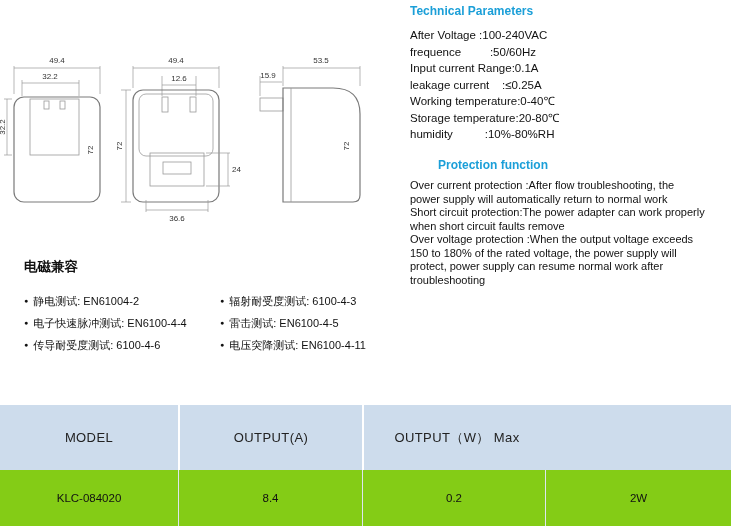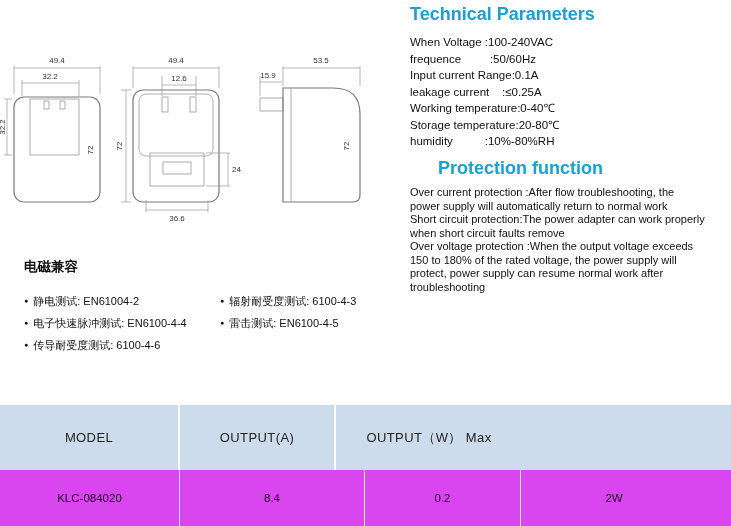--- a/index.html
+++ b/index.html
@@ -14,50 +14,50 @@
     color: #111;
   }
   
   .drawings { position: absolute; left: 0; top: 0; }
   .drawings text { font-size: 8px; fill: #333; font-family: "Liberation Sans", sans-serif; }
   .drawings .body { fill: none; stroke: #7a7a7a; stroke-width: 1.2; }
   .drawings .lite { fill: none; stroke: #9a9a9a; stroke-width: 0.8; }
   .drawings .dim line { stroke: #9a9a9a; stroke-width: 0.7; }
   
   .tech-params { position: absolute; left: 410px; top: 4px; width: 300px; }
-  h3.cyan { color: #1b9fd8; font-size: 18px; font-weight: bold; margin: 0 0 9px 0; }
+  h3.cyan { color: #1b9fd8; font-size: 12px; font-weight: bold; margin: 0 0 9px 0; }
   .param-line { font-size: 11.5px; line-height: 16.5px; white-space: pre; color: #111; }
   .protection { position: absolute; left: 410px; top: 158px; width: 296px; }
   .protection h3 { margin-bottom: 7px; padding-left: 28px; }
   .protection p { font-size: 11px; line-height: 13.5px; color: #111; }
   
   .emc { position: absolute; left: 24px; top: 258px; width: 386px; }
   .emc h3 { font-size: 13.5px; font-weight: bold; color: #111; margin-bottom: 14px; }
   .emc-cols { display: flex; }
   .emc ul { list-style: none; }
   .emc-col-left { width: 196px; }
   .emc li { font-size: 11px; line-height: 22px; color: #111; white-space: nowrap; }
   .emc li::before { content: "●"; font-size: 7px; vertical-align: 2px; margin-right: 5px; color: #111; }
   
   .spec-table { position: absolute; left: 0; top: 405px; width: 731px; height: 121px; }
   .hrow { display: flex; height: 65px; background: #cddcec; }
-  .drow { display: flex; height: 56px; background: #d946ef; }
+  .drow { display: flex; height: 56px; background: #84cc16; }
   .hcell {
     display: flex; align-items: center; justify-content: center;
     font-size: 13px; color: #222; letter-spacing: 0.4px;
     border-right: 2px solid #ffffff;
   }
   .hcell:last-child { border-right: none; }
   .dcell {
     display: flex; align-items: center; justify-content: center;
     font-size: 11.5px; color: #111;
     border-right: 1px solid #dde6f0;
   }
   .dcell:last-child { border-right: none; }
-  .c1 { width: 180px; } .c2 { width: 185px; } .c3 { width: 156px; } .c4 { width: 186px; }
+  .c1 { width: 180px; } .c2 { width: 185px; } .c3 { width: 184px; } .c4 { width: 186px; }
 </style>
 </head>
 <body>
 
 <div class="page">
 
   <svg class="drawings" width="400" height="240" viewBox="0 0 400 240">
 
     <g>
       <g class="dim">
@@ -138,21 +138,21 @@
       <text x="268" y="78" text-anchor="middle">15.9</text>
       <rect class="lite" x="260" y="98" width="23" height="13"></rect>
       <path class="body" d="M283,202 L283,88 L333,88 Q360,88 360,114 L360,195 Q360,202 353,202 Z"></path>
       <line class="lite" x1="291" y1="88" x2="291" y2="202"></line>
       <text x="349" y="146" text-anchor="middle" transform="rotate(-90 349 146)">72</text>
     </g>
   </svg>
 
   <section class="tech-params">
     <h3 class="cyan">Technical Parameters</h3>
-    <div class="param-line">When Voltage :100-240VAC</div>
+    <div class="param-line">After Voltage :100-240VAC</div>
     <div class="param-line">frequence         :50/60Hz</div>
     <div class="param-line">Input current Range:0.1A</div>
     <div class="param-line">leakage current    :≤0.25A</div>
     <div class="param-line">Working temperature:0-40℃</div>
     <div class="param-line">Storage temperature:20-80℃</div>
     <div class="param-line">humidity          :10%-80%RH</div>
   </section>
 
   <section class="protection">
     <h3 class="cyan">Protection function</h3>
@@ -165,20 +165,21 @@
     <h3>电磁兼容</h3>
     <div class="emc-cols">
       <ul class="emc-col-left">
         <li>静电测试:  EN61004-2</li>
         <li>电子快速脉冲测试:  EN6100-4-4</li>
         <li>传导耐受度测试:  6100-4-6</li>
       </ul>
       <ul>
         <li>辐射耐受度测试:  6100-4-3</li>
         <li>雷击测试:  EN6100-4-5</li>
+        <li>电压突降测试:  EN6100-4-11</li>
       </ul>
     </div>
   </section>
 
   <div class="spec-table">
     <div class="hrow">
       <div class="hcell c1">MODEL</div>
       <div class="hcell c3">OUTPUT(A)</div>
       <div class="hcell c4">OUTPUT（W） Max</div>
     </div>

